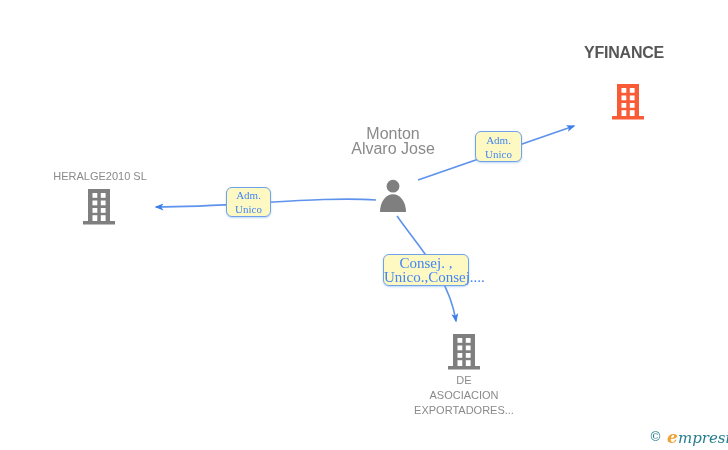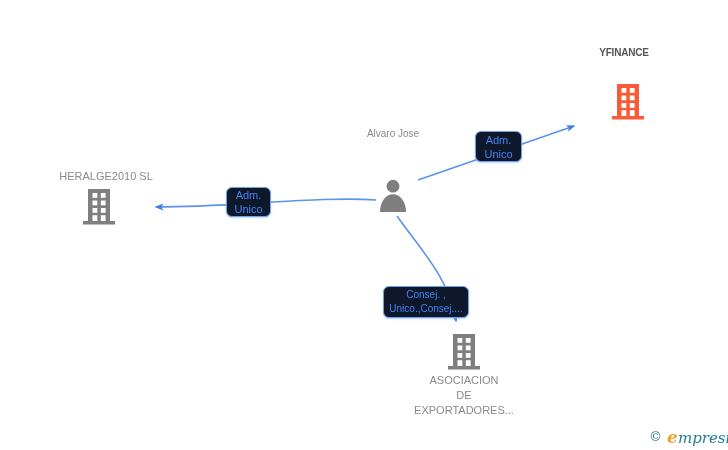--- a/index.html
+++ b/index.html
@@ -6,35 +6,35 @@
   .canvas {
     position:relative; width:728px; height:450px; background:#ffffff;
     font-family:"Liberation Sans", sans-serif; overflow:hidden;
   }
   .edges-layer { position:absolute; left:0; top:0; z-index:1; }
   .edge { fill:none; stroke:#5D93EC; stroke-width:1.6px; }
 
   .node { position:absolute; z-index:2; }
   .node-label { text-align:center; color:#8A8A8A; }
   .label-sm { font-size:11px; line-height:15px; }
-  .label-md { font-size:10px; line-height:15px; }
+  .label-md { font-size:16px; line-height:15px; }
   .label-bold { font-weight:bold; color:#565656; letter-spacing:-0.2px; }
   .icon-wrap { position:absolute; display:block; }
   .icon-orange { color:#F95B36; }
   .icon-gray { color:#7F7F7F; }
 
   .edge-label {
-    position:absolute; z-index:3; background:#0f172a;
+    position:absolute; z-index:3; background:#fef9c3;
     border:1.5px solid #6FA2E8; border-radius:6px;
     box-shadow:0 1px 2px rgba(110,160,235,0.45);
     color:#4285F4; text-align:center;
     display:flex; flex-direction:column; justify-content:center;
-    font-size:11px; line-height:14px;
+    font-size:11px; line-height:14px;font-family:Liberation Serif, serif;
   }
-  .edge-label.small { font-size:10px; line-height:14px;margin-top:32px; }
+  .edge-label.small { font-size:15px; line-height:14px; }
 
   .watermark {
     position:absolute; z-index:2; left:649px; top:427px;
     font-family:"DejaVu Serif", serif; white-space:nowrap;
   }
   .wm-copy { color:#267D8E; font-size:13px; vertical-align:2px; }
   .wm-e { color:#EFA234; font-style:italic; font-size:17px; font-weight:bold; }
   .wm-rest { color:#267D8E; font-style:italic; font-size:15px; }
 </style>
 </head>
@@ -68,31 +68,32 @@
       <rect x="20.8" y="12.5" width="4.8" height="4.8" fill="#fff"></rect>
       <rect x="12.5" y="20" width="4.8" height="4.8" fill="#fff"></rect>
       <rect x="20.8" y="20" width="4.8" height="4.8" fill="#fff"></rect>
       <rect x="12.5" y="27.2" width="4.8" height="5.8" fill="#fff"></rect>
       <rect x="20.8" y="27.2" width="4.8" height="5.8" fill="#fff"></rect>
     </svg>
   </span>
 
   <div class="node" style="left:323px; top:126px; width:140px;">
     <div class="node-label label-md">
+      <div>Monton</div>
       <div>Alvaro Jose</div>
     </div>
   </div>
   <span class="icon-wrap icon-gray" style="left:376px; top:179px;">
     <svg width="34" height="33" viewBox="0 0 34 33">
       <circle cx="17" cy="7.2" r="6.4" fill="currentColor"></circle>
       <path d="M4 33 L30 33 C30 22.5 24 15.2 17 15.2 C10 15.2 4 22.5 4 33 Z" fill="currentColor"></path>
     </svg>
   </span>
 
-  <div class="node" style="left:36px; top:169px; width:140px;">
+  <div class="node" style="left:30px; top:169px; width:140px;">
     <div class="node-label label-sm">HERALGE2010 SL</div>
   </div>
   <span class="icon-wrap icon-gray" style="left:80px; top:188px;">
     <svg width="38" height="37" viewBox="0 0 38 37">
       <rect x="8" y="1" width="22" height="32" fill="currentColor"></rect>
       <rect x="3" y="33" width="32" height="3.5" fill="currentColor"></rect>
       <rect x="12.5" y="5" width="4.8" height="4.8" fill="#fff"></rect>
       <rect x="20.8" y="5" width="4.8" height="4.8" fill="#fff"></rect>
       <rect x="12.5" y="12.5" width="4.8" height="4.8" fill="#fff"></rect>
       <rect x="20.8" y="12.5" width="4.8" height="4.8" fill="#fff"></rect>
@@ -112,22 +113,22 @@
       <rect x="12.5" y="12.5" width="4.8" height="4.8" fill="#fff"></rect>
       <rect x="20.8" y="12.5" width="4.8" height="4.8" fill="#fff"></rect>
       <rect x="12.5" y="20" width="4.8" height="4.8" fill="#fff"></rect>
       <rect x="20.8" y="20" width="4.8" height="4.8" fill="#fff"></rect>
       <rect x="12.5" y="27.2" width="4.8" height="5.8" fill="#fff"></rect>
       <rect x="20.8" y="27.2" width="4.8" height="5.8" fill="#fff"></rect>
     </svg>
   </span>
   <div class="node" style="left:394px; top:373px; width:140px;">
     <div class="node-label label-sm">
+      <div>DE</div>
       <div>ASOCIACION</div>
-      <div>DE</div>
       <div>EXPORTADORES...</div>
     </div>
   </div>
 
   <div class="edge-label" style="left:475px; top:131px; width:45px; height:29px;">
     <div>Adm.</div>
     <div>Unico</div>
   </div>
   <div class="edge-label" style="left:226px; top:187px; width:43px; height:28px;">
     <div>Adm.</div>

